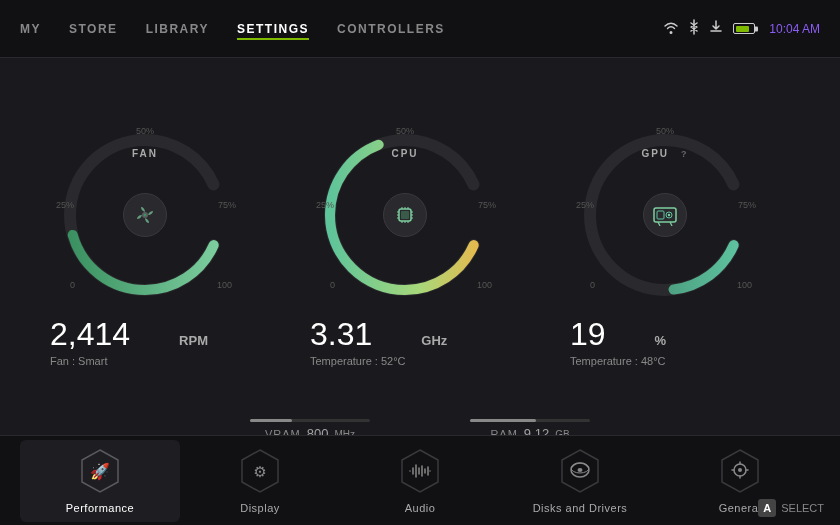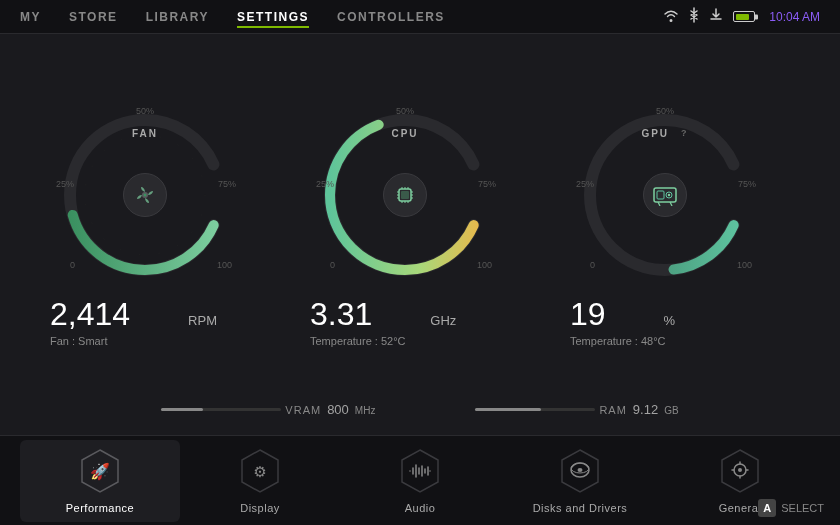--- a/index.html
+++ b/index.html
@@ -10,21 +10,21 @@
       font-family: 'Arial', sans-serif;
       color: #fff;
       overflow: hidden;
       position: relative;
     }
 
     
     .top-nav {
       display: flex;
       align-items: center;
-      height: 34px;
+      height: 58px;
       background: #111114;
       padding: 0 20px;
       border-bottom: 1px solid #2a2a2e;
     }
     .nav-item {
       font-size: 12px;
       font-weight: 600;
       letter-spacing: 1.5px;
       color: #888;
       margin-right: 28px;
@@ -121,32 +121,32 @@
       background: #2a2a2e;
       border-radius: 50%;
       display: flex;
       align-items: center;
       justify-content: center;
       border: 1px solid #3a3a3e;
     }
     .gauge-value-row {
       display: flex;
       align-items: baseline;
-      gap: 18px;
+      gap: 9px;
       margin-top: 6px;
     }
     .gauge-value {
       font-size: 32px;
       font-weight: 300;
       color: #fff;
     }
     .gauge-unit {
       font-size: 13px;
       color: #aaa;
-      font-weight: 400;
+      font-weight: 700;
       padding-left: 40px;
     }
     .gauge-subtitle {
       font-size: 11px;
       color: #888;
       margin-top: 2px;
     }
     .gauge-title-label {
       position: absolute;
       top: 28px;
@@ -166,21 +166,21 @@
     
     .stats-row {
       display: flex;
       justify-content: center;
       gap: 100px;
       padding: 10px 0 0;
       align-items: center;
     }
     .stat-item {
       display: flex;
-      flex-direction: row;
+      flex-direction: column;
       align-items: center;
       gap: 4px;
     }
     .stat-bar-bg {
       width: 120px;
       height: 3px;
       background: #333;
       border-radius: 2px;
     }
     .stat-bar-fill {

